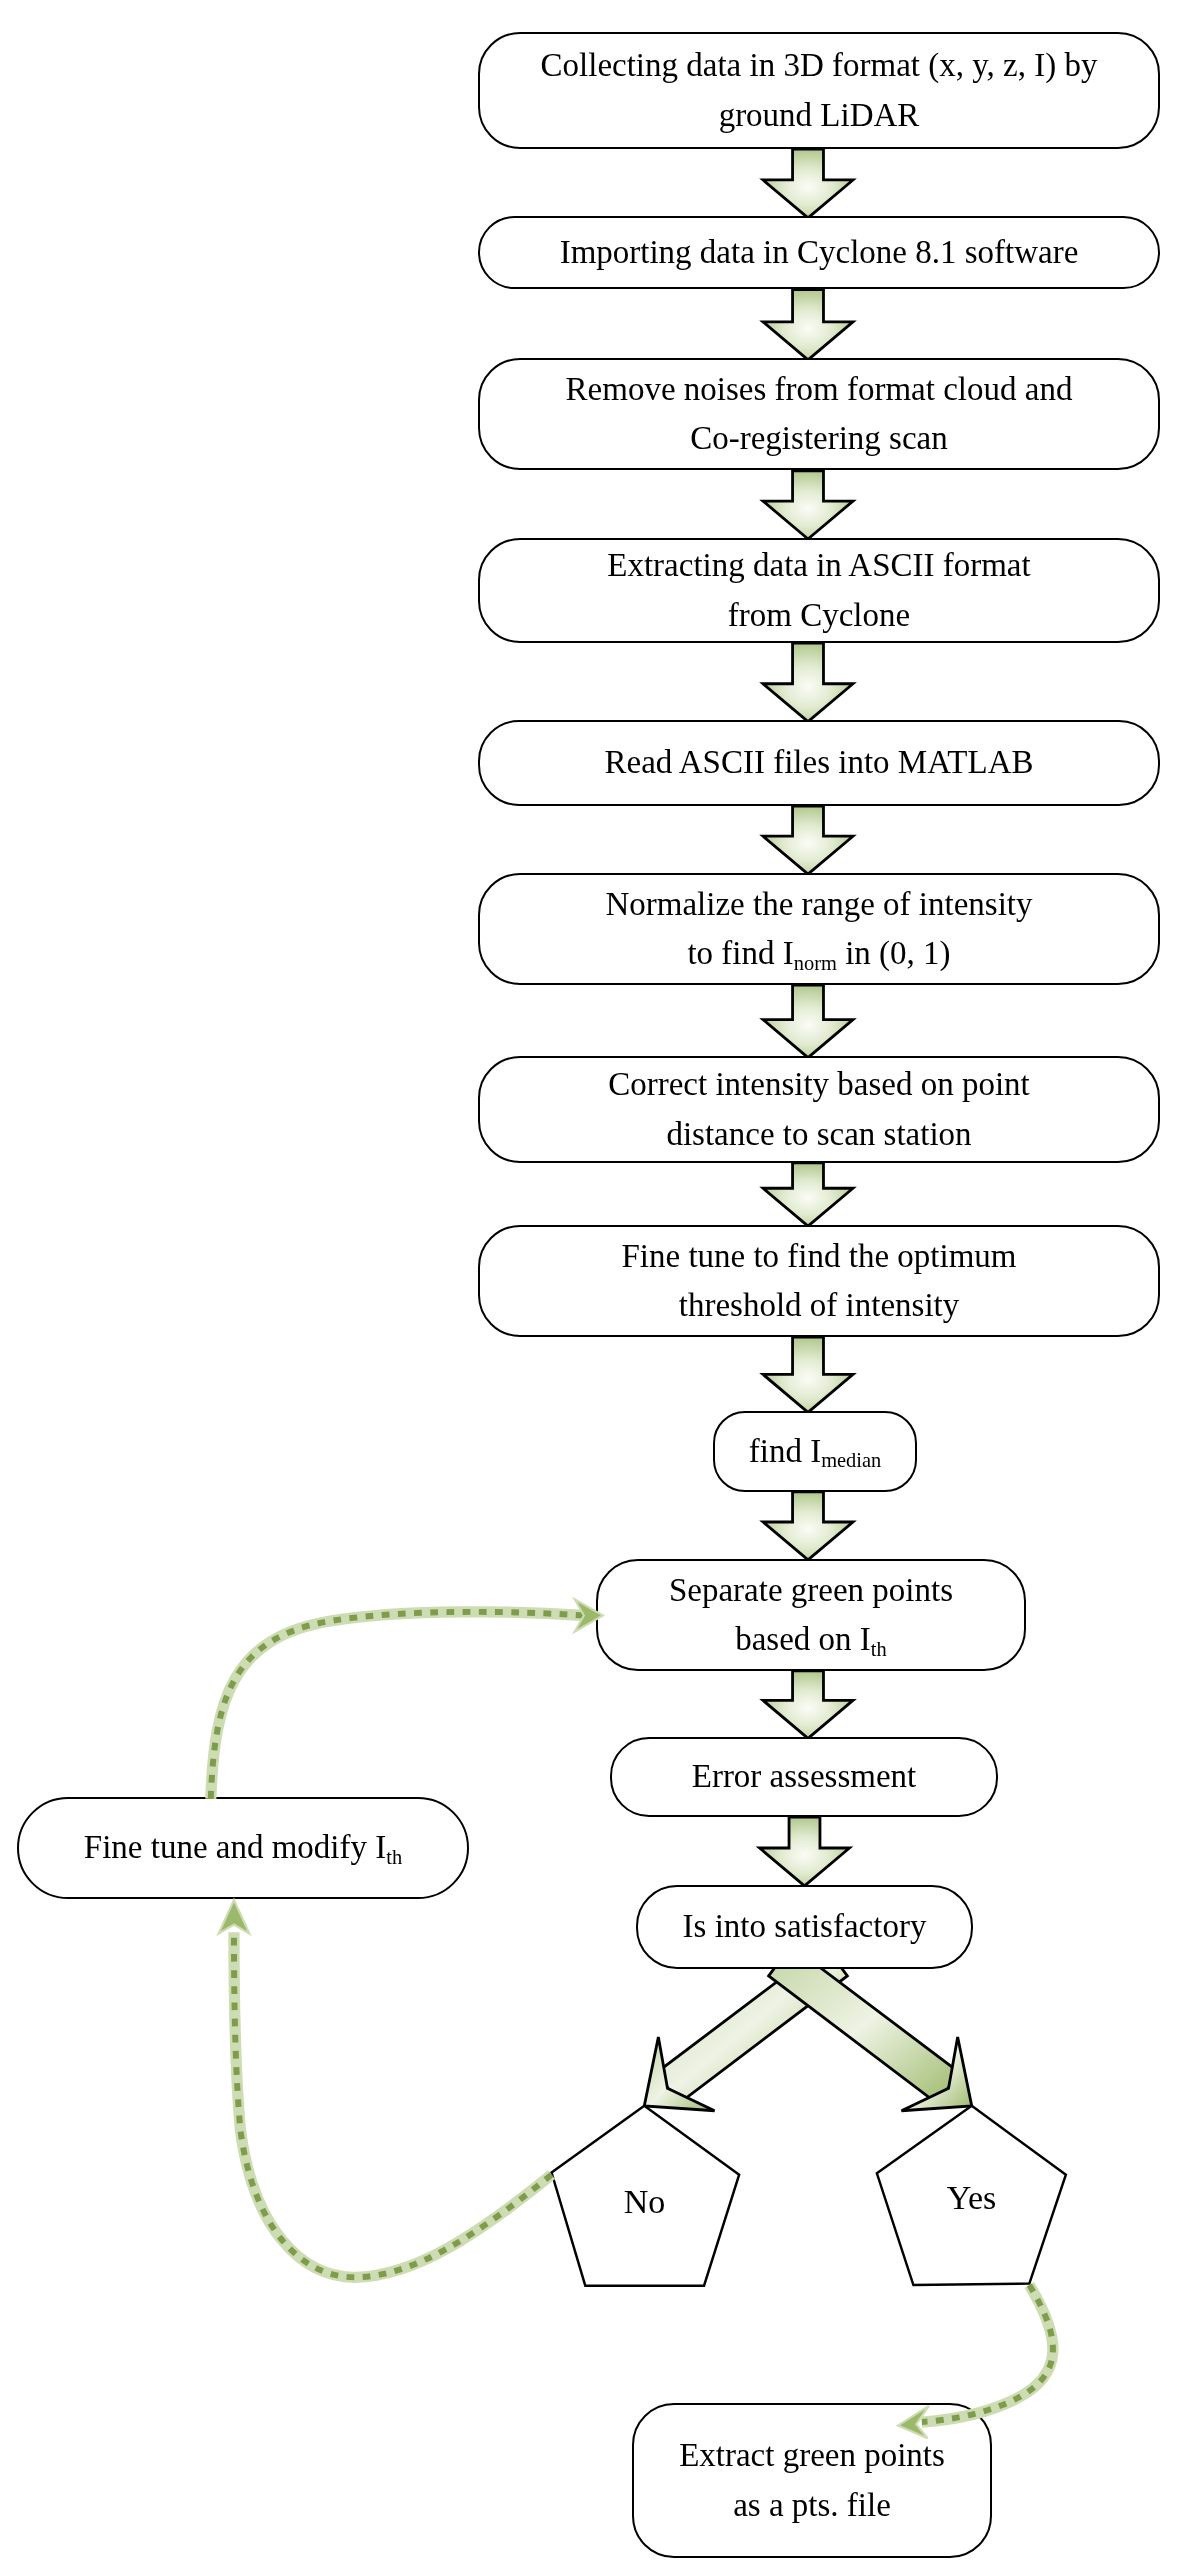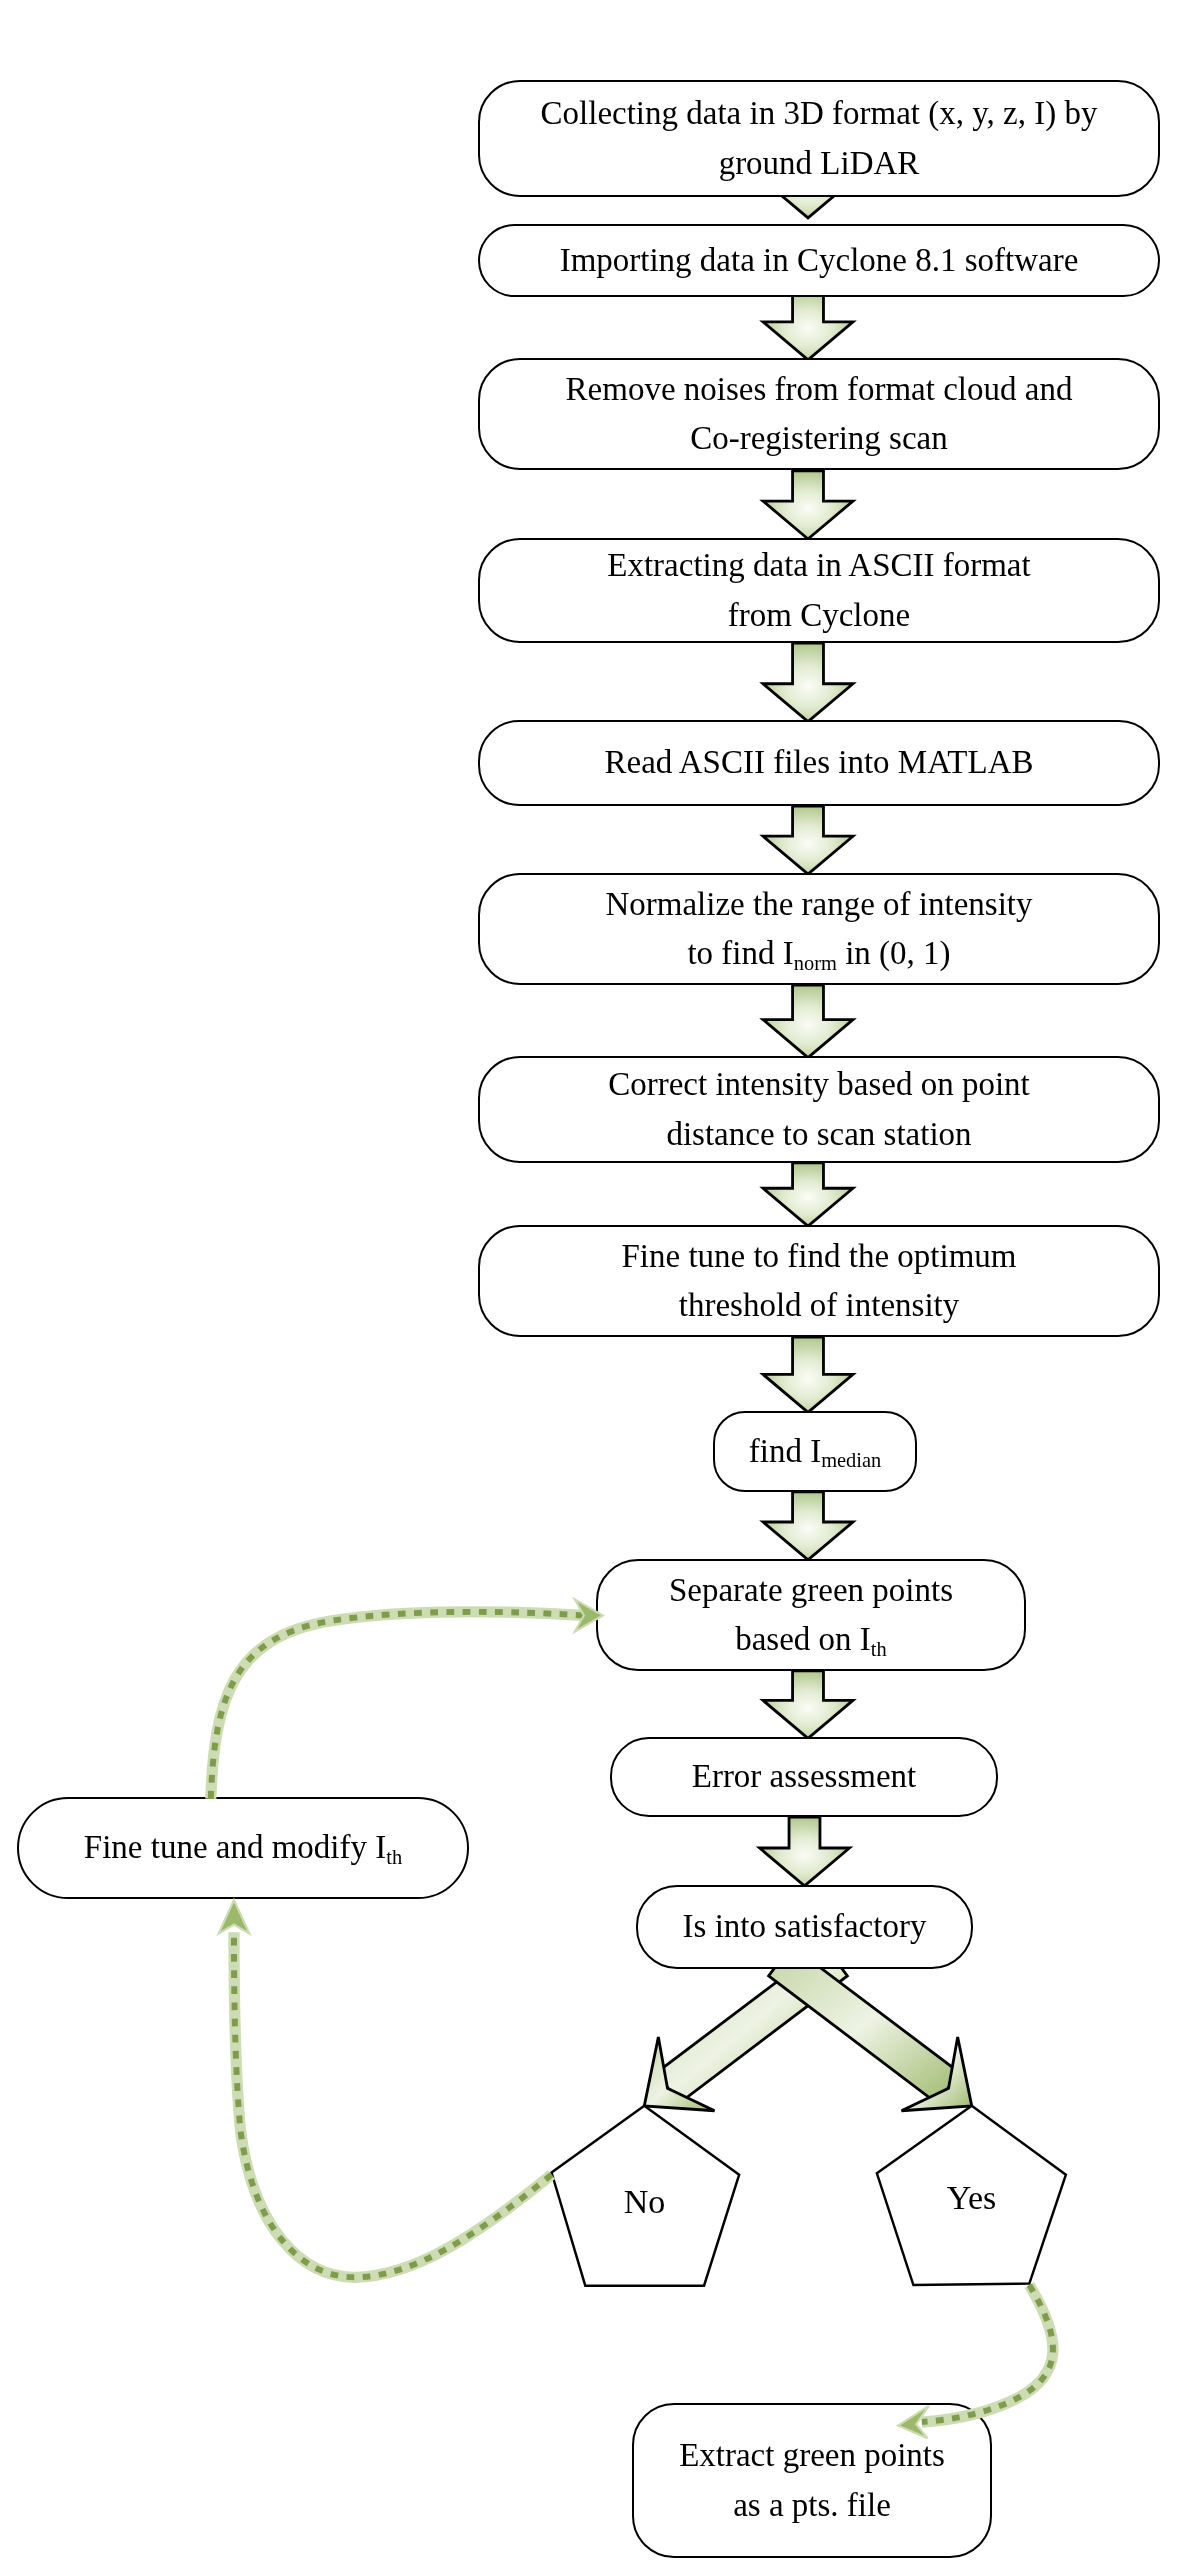--- a/index.html
+++ b/index.html
@@ -61,26 +61,26 @@
       <polygon points="1094,2812 1126,2769 1366,2950 1333,2993"></polygon>
       <polygon points="1383,2997 1363,2899 1350,2972 1283,3004"></polygon>
     </g>
 
     <g fill="#ffffff" stroke="#000" stroke-width="3.5" stroke-linejoin="miter">
       <polygon points="917,2997 1052,3095 1002,3253 833,3253 785,3092"></polygon>
       <polygon points="1383,2997 1517,3095 1465,3250 1300,3252 1248,3093"></polygon>
     </g>
   </svg>
 
-  <div class="node" style="left:478px;top:32px;width:682px;height:117px;border-radius:42px;margin-top:48px;">
+  <div class="node" style="left:478px;top:32px;width:682px;height:117px;border-radius:42px;">
     <div class="ln">Collecting data in 3D format (x, y, z, I) by</div>
     <div class="ln">ground LiDAR</div>
   </div>
 
-  <div class="node" style="left:478px;top:216px;width:682px;height:73px;border-radius:37px;margin-top:8px;">
+  <div class="node" style="left:478px;top:216px;width:682px;height:73px;border-radius:37px;">
     <div class="ln">Importing data in Cyclone 8.1 software</div>
   </div>
 
   <div class="node" style="left:478px;top:358px;width:682px;height:112px;border-radius:42px;">
     <div class="ln">Remove noises from format cloud and</div>
     <div class="ln">Co-registering scan</div>
   </div>
 
   <div class="node" style="left:478px;top:538px;width:682px;height:105px;border-radius:42px;">
     <div class="ln">Extracting data in ASCII format</div>

